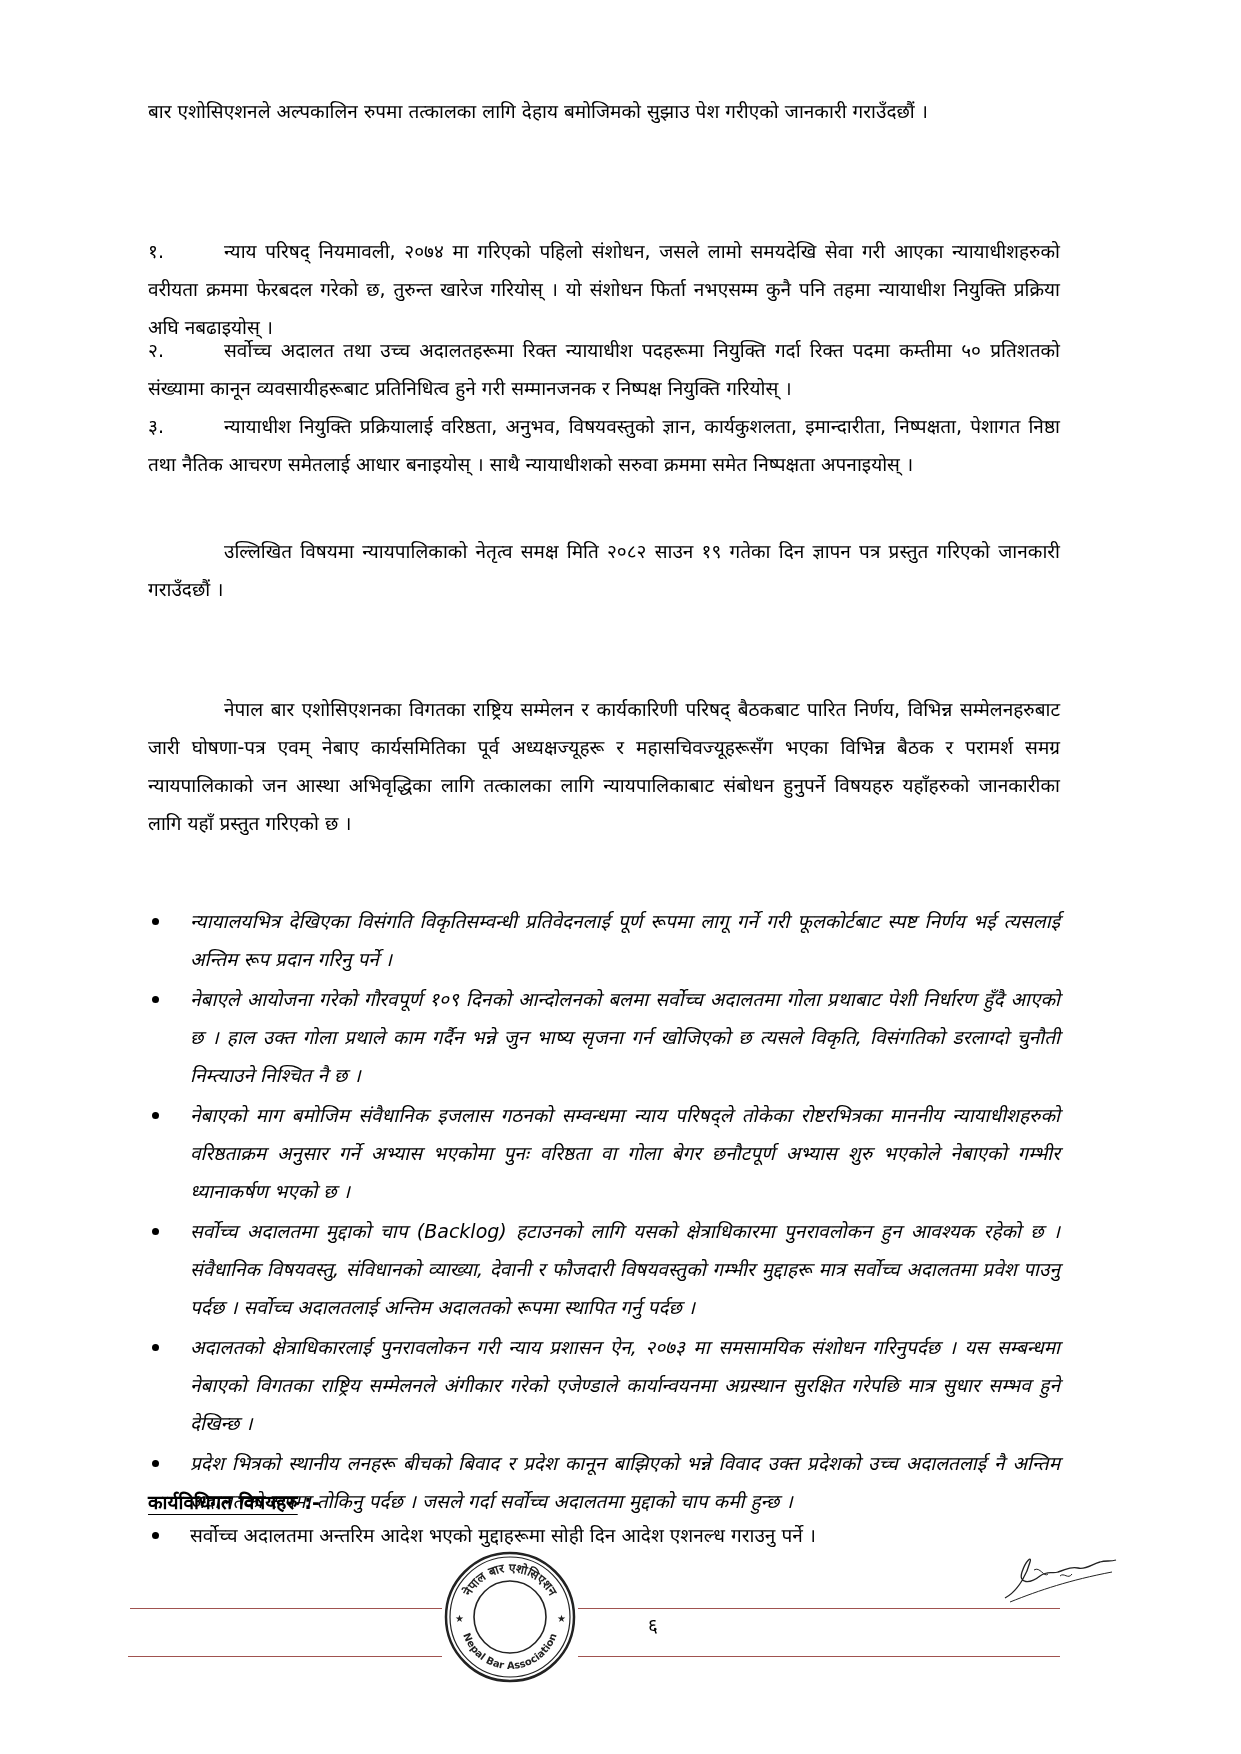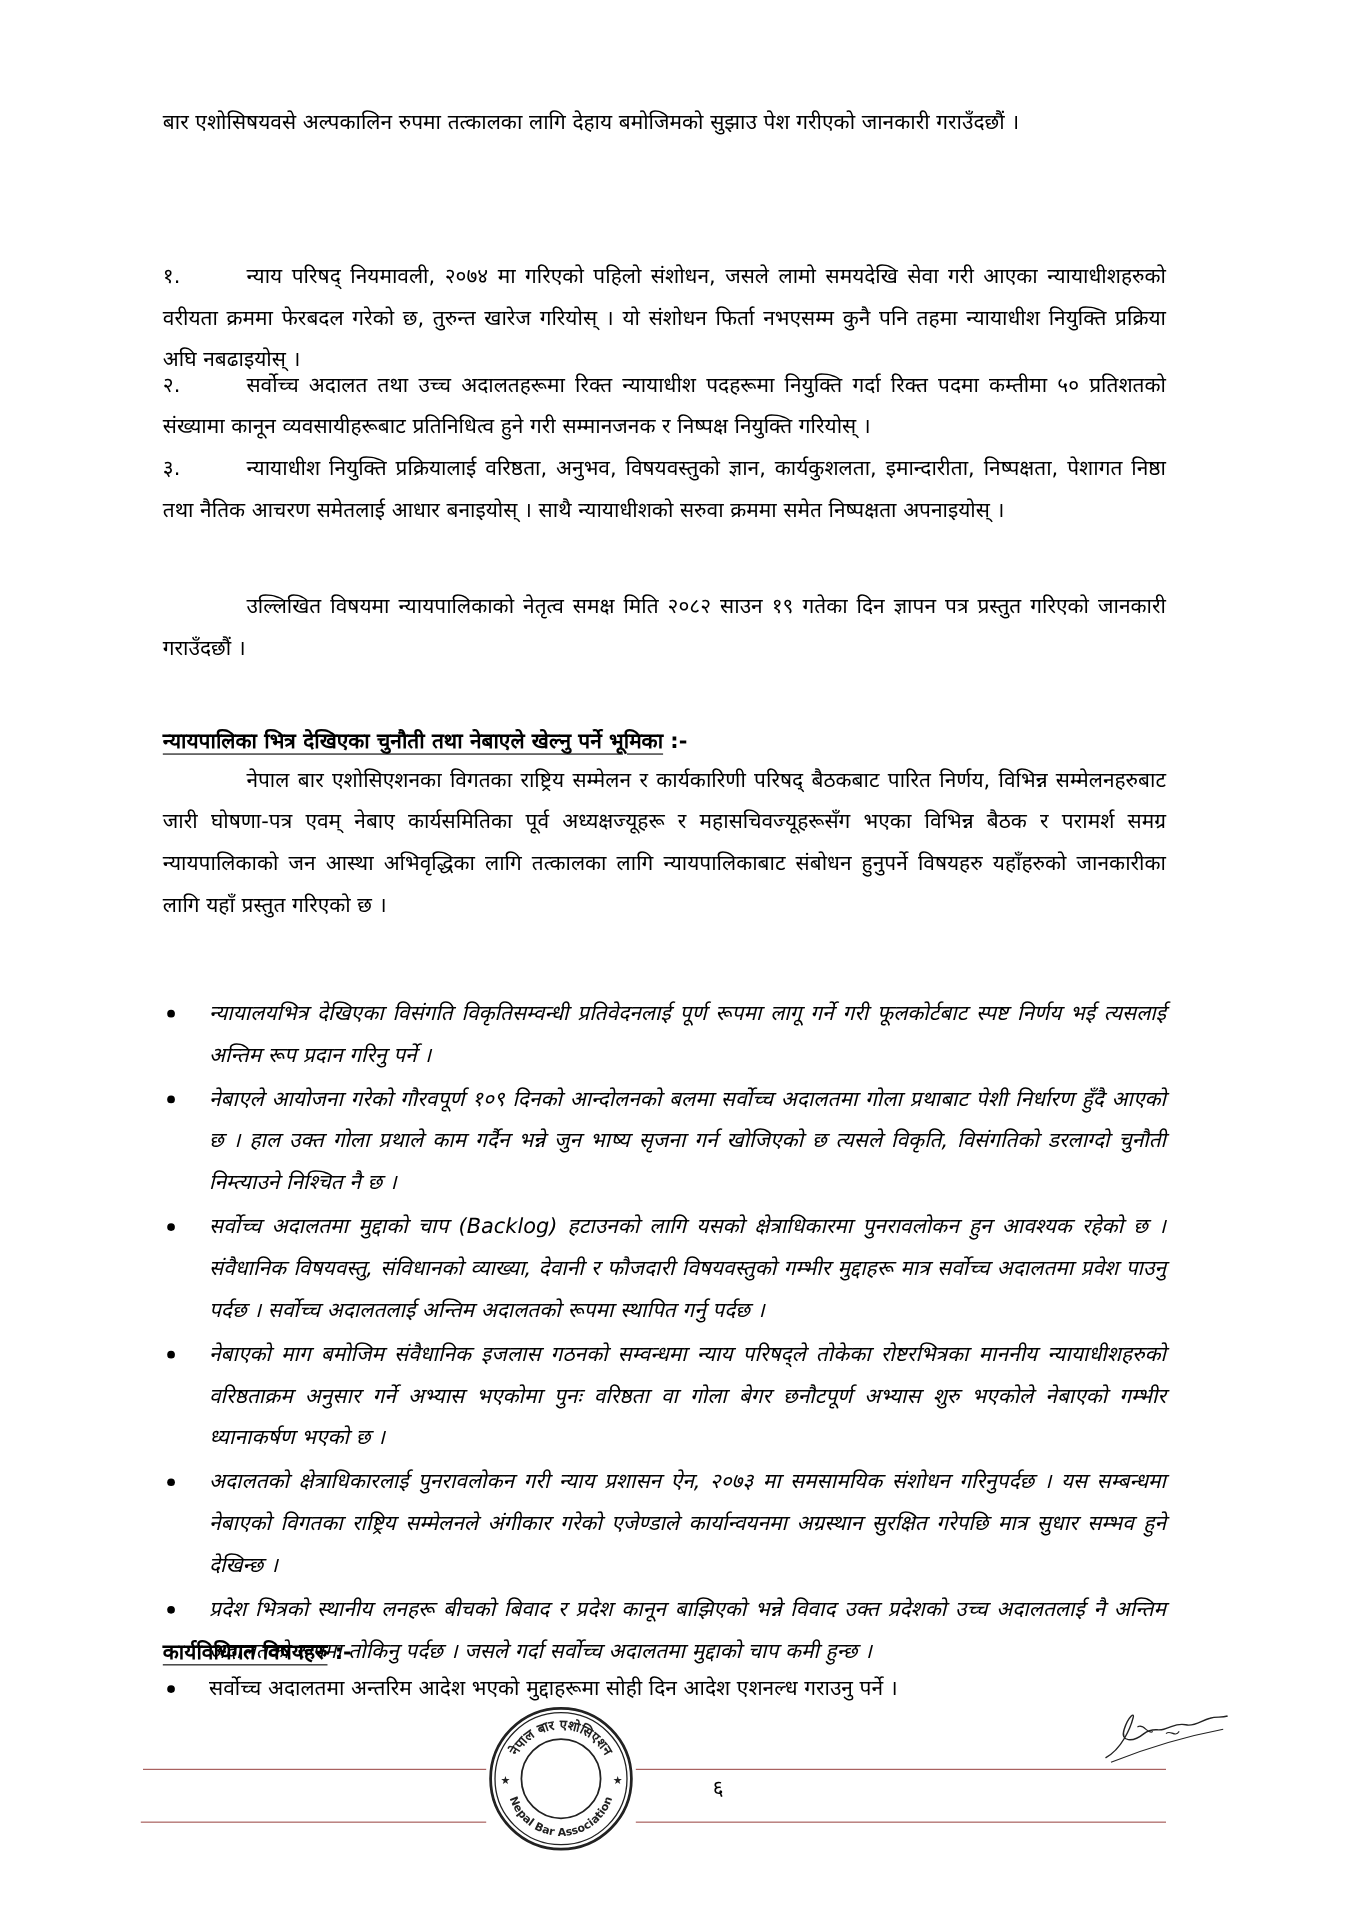--- a/index.html
+++ b/index.html
@@ -19,44 +19,41 @@
   .footer-line { position:absolute; height:1px; background:#a0524f; }
   .page-num { position:absolute; left:648px; top:1612px; font-size:19px; }
   .seal { position:absolute; left:443px; top:1550px; width:134px; height:134px; }
   .signature { position:absolute; left:1000px; top:1550px; width:120px; height:60px; }
 </style>
 </head>
 <body>
 
 <div class="page">
 
-  <div class="txt" style="top:92px;">बार एशोसिषयवसे अल्पकालिन रुपमा तत्कालका लागि देहाय बमोजिमको सुझाउ पेश गरीएको जानकारी गराउँदछौं ।</div>
+  <div class="txt" style="top:92px;">बार एशोसिएशनले अल्पकालिन रुपमा तत्कालका लागि देहाय बमोजिमको सुझाउ पेश गरीएको जानकारी गराउँदछौं ।</div>
 
   <div class="num-item" style="top:232px;">
     <span class="num">१.</span><span>न्याय परिषद् नियमावली, २०७४ मा गरिएको पहिलो संशोधन, जसले लामो समयदेखि सेवा गरी आएका न्यायाधीशहरुको वरीयता क्रममा फेरबदल गरेको छ, तुरुन्त खारेज गरियोस् । यो संशोधन फिर्ता नभएसम्म कुनै पनि तहमा न्यायाधीश नियुक्ति प्रक्रिया अघि नबढाइयोस् ।</span>
   </div>
   <div class="num-item" style="top:331px;">
     <span class="num">२.</span><span>सर्वोच्च अदालत तथा उच्च अदालतहरूमा रिक्त न्यायाधीश पदहरूमा नियुक्ति गर्दा रिक्त पदमा कम्तीमा ५० प्रतिशतको संख्यामा कानून व्यवसायीहरूबाट प्रतिनिधित्व हुने गरी सम्मानजनक र निष्पक्ष नियुक्ति गरियोस् ।</span>
   </div>
   <div class="num-item" style="top:407px;">
     <span class="num">३.</span><span>न्यायाधीश नियुक्ति प्रक्रियालाई वरिष्ठता, अनुभव, विषयवस्तुको ज्ञान, कार्यकुशलता, इमान्दारीता, निष्पक्षता, पेशागत निष्ठा तथा नैतिक आचरण समेतलाई आधार बनाइयोस् । साथै न्यायाधीशको सरुवा क्रममा समेत निष्पक्षता अपनाइयोस् ।</span>
   </div>
 
   <div class="txt p-indent" style="top:532px;">उल्लिखित विषयमा न्यायपालिकाको नेतृत्व समक्ष मिति २०८२ साउन १९ गतेका दिन ज्ञापन पत्र प्रस्तुत गरिएको जानकारी गराउँदछौं ।</div>
 
-  <div class="heading" style="top:655px;">
-    <span class="u">न्यायपालिका भित्र देखिएका चुनौती तथा नेबाएले खेल्नु पर्ने भूमिका</span><span> :-</span>
-  </div>
   <div class="txt p-indent" style="top:690px;">नेपाल बार एशोसिएशनका विगतका राष्ट्रिय सम्मेलन र कार्यकारिणी परिषद् बैठकबाट पारित निर्णय, विभिन्न सम्मेलनहरुबाट जारी घोषणा-पत्र एवम् नेबाए कार्यसमितिका पूर्व अध्यक्षज्यूहरू र महासचिवज्यूहरूसँग भएका विभिन्न बैठक र परामर्श समग्र न्यायपालिकाको जन आस्था अभिवृद्धिका लागि तत्कालका लागि न्यायपालिकाबाट संबोधन हुनुपर्ने विषयहरु यहाँहरुको जानकारीका लागि यहाँ प्रस्तुत गरिएको छ ।</div>
 
   <ul class="bullets" style="top:902px;font-style:italic;">
     <li><span class="dot"></span><span>न्यायालयभित्र देखिएका विसंगति विकृतिसम्वन्धी प्रतिवेदनलाई पूर्ण रूपमा लागू गर्ने गरी फूलकोर्टबाट स्पष्ट निर्णय भई त्यसलाई अन्तिम रूप प्रदान गरिनु पर्ने ।</span></li>
     <li><span class="dot"></span><span>नेबाएले आयोजना गरेको गौरवपूर्ण १०९ दिनको आन्दोलनको बलमा सर्वोच्च अदालतमा गोला प्रथाबाट पेशी निर्धारण हुँदै आएको छ । हाल उक्त गोला प्रथाले काम गर्दैन भन्ने जुन भाष्य सृजना गर्न खोजिएको छ त्यसले विकृति, विसंगतिको डरलाग्दो चुनौती निम्त्याउने निश्चित नै छ ।</span></li>
+    <li><span class="dot"></span><span>नेबाएको माग बमोजिम संवैधानिक इजलास गठनको सम्वन्धमा न्याय परिषद्ले तोकेका रोष्टरभित्रका माननीय न्यायाधीशहरुको वरिष्ठताक्रम अनुसार गर्ने अभ्यास भएकोमा पुनः वरिष्ठता वा गोला बेगर छनौटपूर्ण अभ्यास शुरु भएकोले नेबाएको गम्भीर ध्यानाकर्षण भएको छ ।</span></li>
     <li><span class="dot"></span><span>सर्वोच्च अदालतमा मुद्दाको चाप (Backlog) हटाउनको लागि यसको क्षेत्राधिकारमा पुनरावलोकन हुन आवश्यक रहेको छ । संवैधानिक विषयवस्तु, संविधानको व्याख्या, देवानी र फौजदारी विषयवस्तुको गम्भीर मुद्दाहरू मात्र सर्वोच्च अदालतमा प्रवेश पाउनु पर्दछ । सर्वोच्च अदालतलाई अन्तिम अदालतको रूपमा स्थापित गर्नु पर्दछ ।</span></li>
-    <li><span class="dot"></span><span>नेबाएको माग बमोजिम संवैधानिक इजलास गठनको सम्वन्धमा न्याय परिषद्ले तोकेका रोष्टरभित्रका माननीय न्यायाधीशहरुको वरिष्ठताक्रम अनुसार गर्ने अभ्यास भएकोमा पुनः वरिष्ठता वा गोला बेगर छनौटपूर्ण अभ्यास शुरु भएकोले नेबाएको गम्भीर ध्यानाकर्षण भएको छ ।</span></li>
     <li><span class="dot"></span><span>अदालतको क्षेत्राधिकारलाई पुनरावलोकन गरी न्याय प्रशासन ऐन, २०७३ मा समसामयिक संशोधन गरिनुपर्दछ । यस सम्बन्धमा नेबाएको विगतका राष्ट्रिय सम्मेलनले अंगीकार गरेको एजेण्डाले कार्यान्वयनमा अग्रस्थान सुरक्षित गरेपछि मात्र सुधार सम्भव हुने देखिन्छ ।</span></li>
     <li><span class="dot"></span><span>प्रदेश भित्रको स्थानीय लनहरू बीचको बिवाद र प्रदेश कानून बाझिएको भन्ने विवाद उक्त प्रदेशको उच्च अदालतलाई नै अन्तिम अदालतको रूपमा तोकिनु पर्दछ । जसले गर्दा सर्वोच्च अदालतमा मुद्दाको चाप कमी हुन्छ ।</span></li>
   </ul>
 
   <div class="heading" style="top:1483px;">
     <span class="u">कार्यविधिगत विषयहरु</span><span> :-</span>
   </div>
   <ul class="bullets" style="top:1516px;">
     <li><span class="dot"></span><span>सर्वोच्च अदालतमा अन्तरिम आदेश भएको मुद्दाहरूमा सोही दिन आदेश एशनल्ध गराउनु पर्ने ।</span></li>
   </ul>

